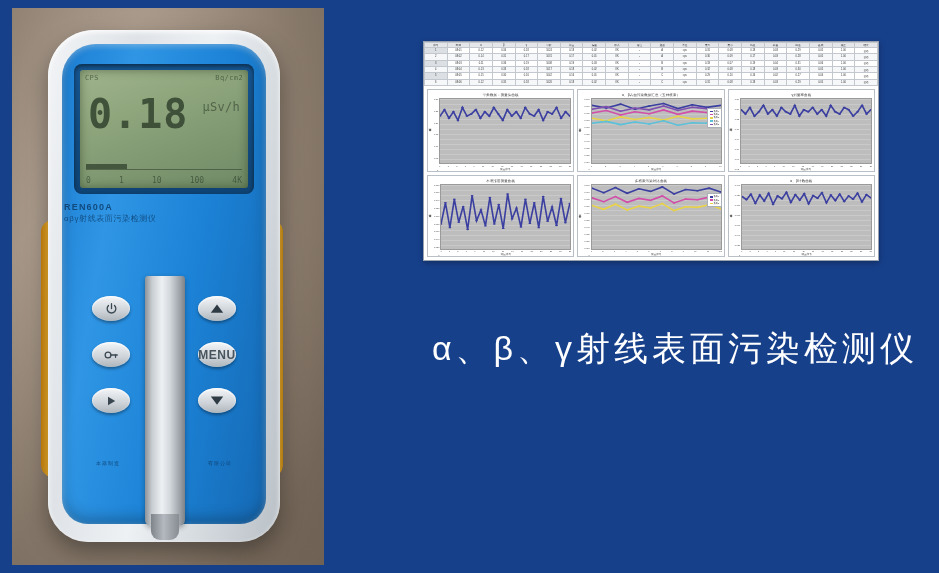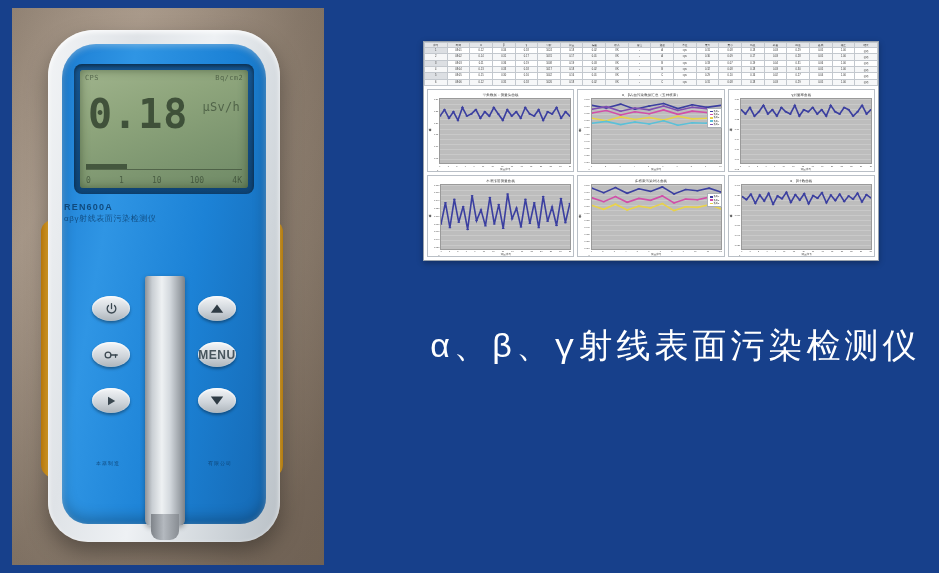--- a/index.html
+++ b/index.html
@@ -214,21 +214,21 @@
   
   #caption{
     position:absolute; left:420px; top:316px; width:510px;
     color:#ffffff; text-align:center;
   }
   #caption .line1{
     font-family:"Liberation Serif", serif;
     font-size:35px; letter-spacing:1px; line-height:1.25;
   }
   #caption .line2{
-    font-family:Liberation Mono, monospace;
+    font-family:Liberation Sans, sans-serif;
     font-size:34px; letter-spacing:4px; line-height:1.35; margin-top:10px;
     white-space:nowrap;
   }
 </style>
 </head>
 <body>
 
 <div id="device-photo">
 
   <div class="grip left"></div>

